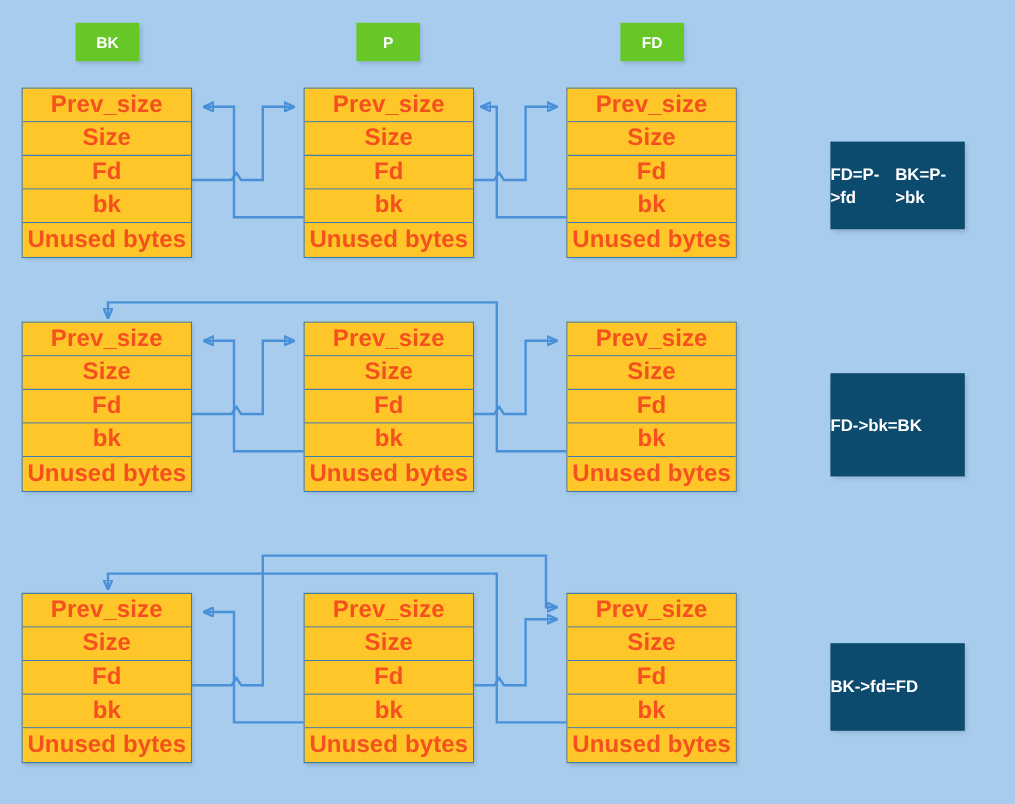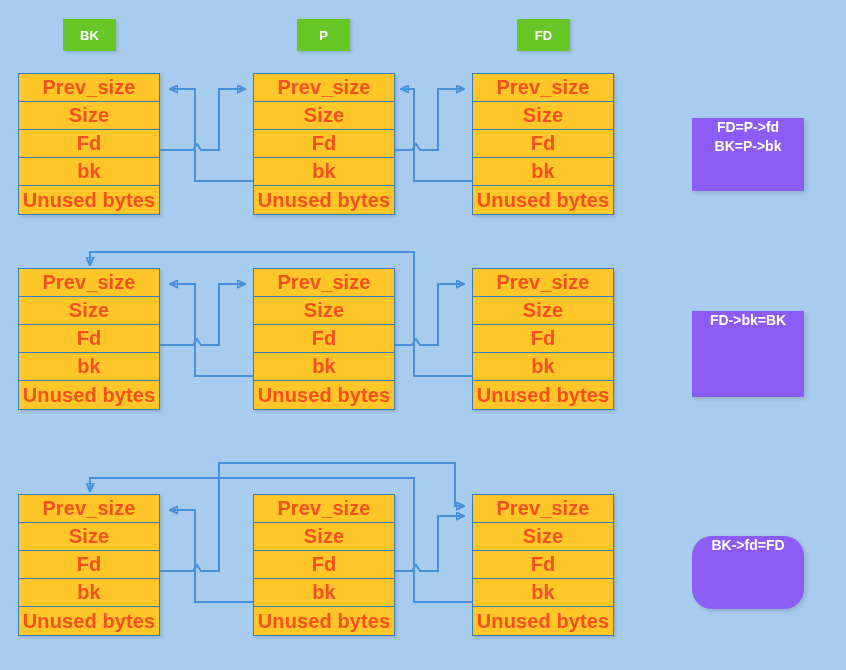--- a/index.html
+++ b/index.html
@@ -40,26 +40,26 @@
     font-size:20px;
     font-weight:bold;
     display:flex;align-items:center;justify-content:center;
     letter-spacing:.1px;
   }
   .field:last-child{border-bottom:none;text-align:center;}
 
   
   .note{
     position:absolute;
-    background:#8b5cf6;
+    background:#0c4a6e;
     color:#ffffff;
     font-size:14px;
     font-weight:bold;
-    display:flex;flex-direction:column;
-    align-items:center;justify-content:flex-start;
+    display:flex;
+    align-items:center;justify-content:space-between;
     line-height:19px;
     box-shadow:2px 2px 4px rgba(0,0,0,0.15);
   }
 
   
   #wires{position:absolute;left:0;top:0;width:846px;height:670px;pointer-events:none;}
   #wires path{fill:none;stroke:#4a90d9;stroke-width:2;}
 </style>
 </head>
 <body>
@@ -135,21 +135,21 @@
     <div class="field">bk</div>
     <div class="field">Unused bytes</div>
   </div>
   <div class="chunk" style="left:472px;top:494px;">
     <div class="field">Prev_size</div>
     <div class="field">Size</div>
     <div class="field">Fd</div>
     <div class="field">bk</div>
     <div class="field">Unused bytes</div>
   </div>
-  <div class="note" style="left:692px;top:536px;width:112px;height:73px;border-radius:20px;">
+  <div class="note" style="left:692px;top:536px;width:112px;height:73px;">
     <span>BK-&gt;fd=FD</span>
   </div>
 
   <svg id="wires" viewBox="0 0 846 670">
     <defs>
       <marker id="ah" markerWidth="9" markerHeight="9" refX="8" refY="4.5" orient="auto" markerUnits="userSpaceOnUse">
         <path d="M0,0.8 L8.5,4.5 L0,8.2 z" fill="#4a90d9" stroke="none"></path>
       </marker>
     </defs>
 

